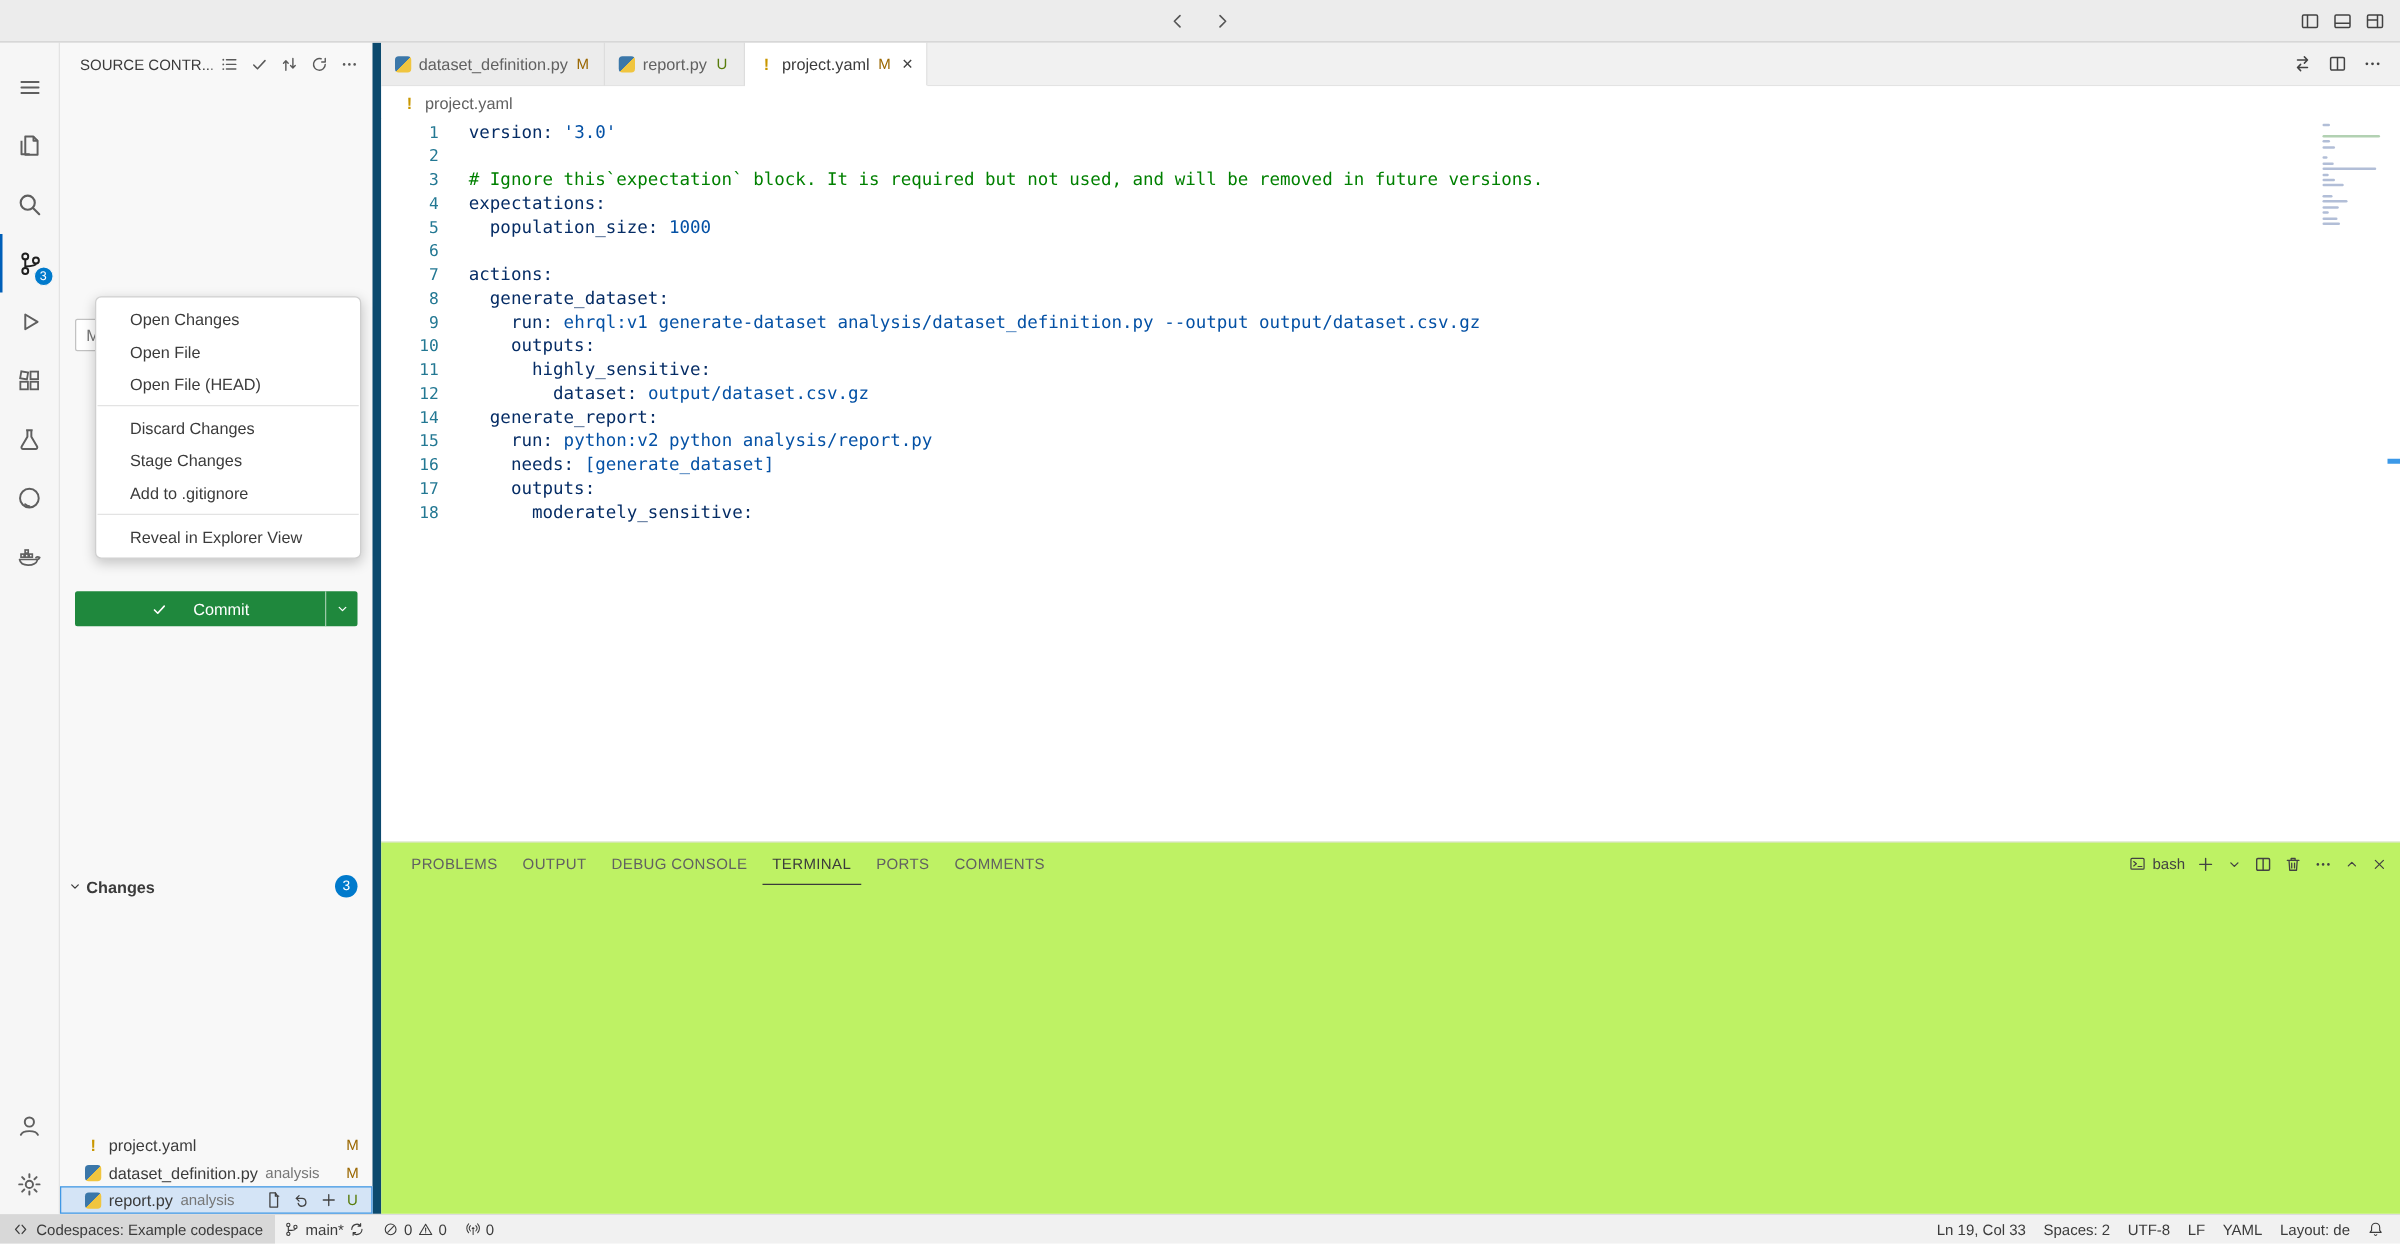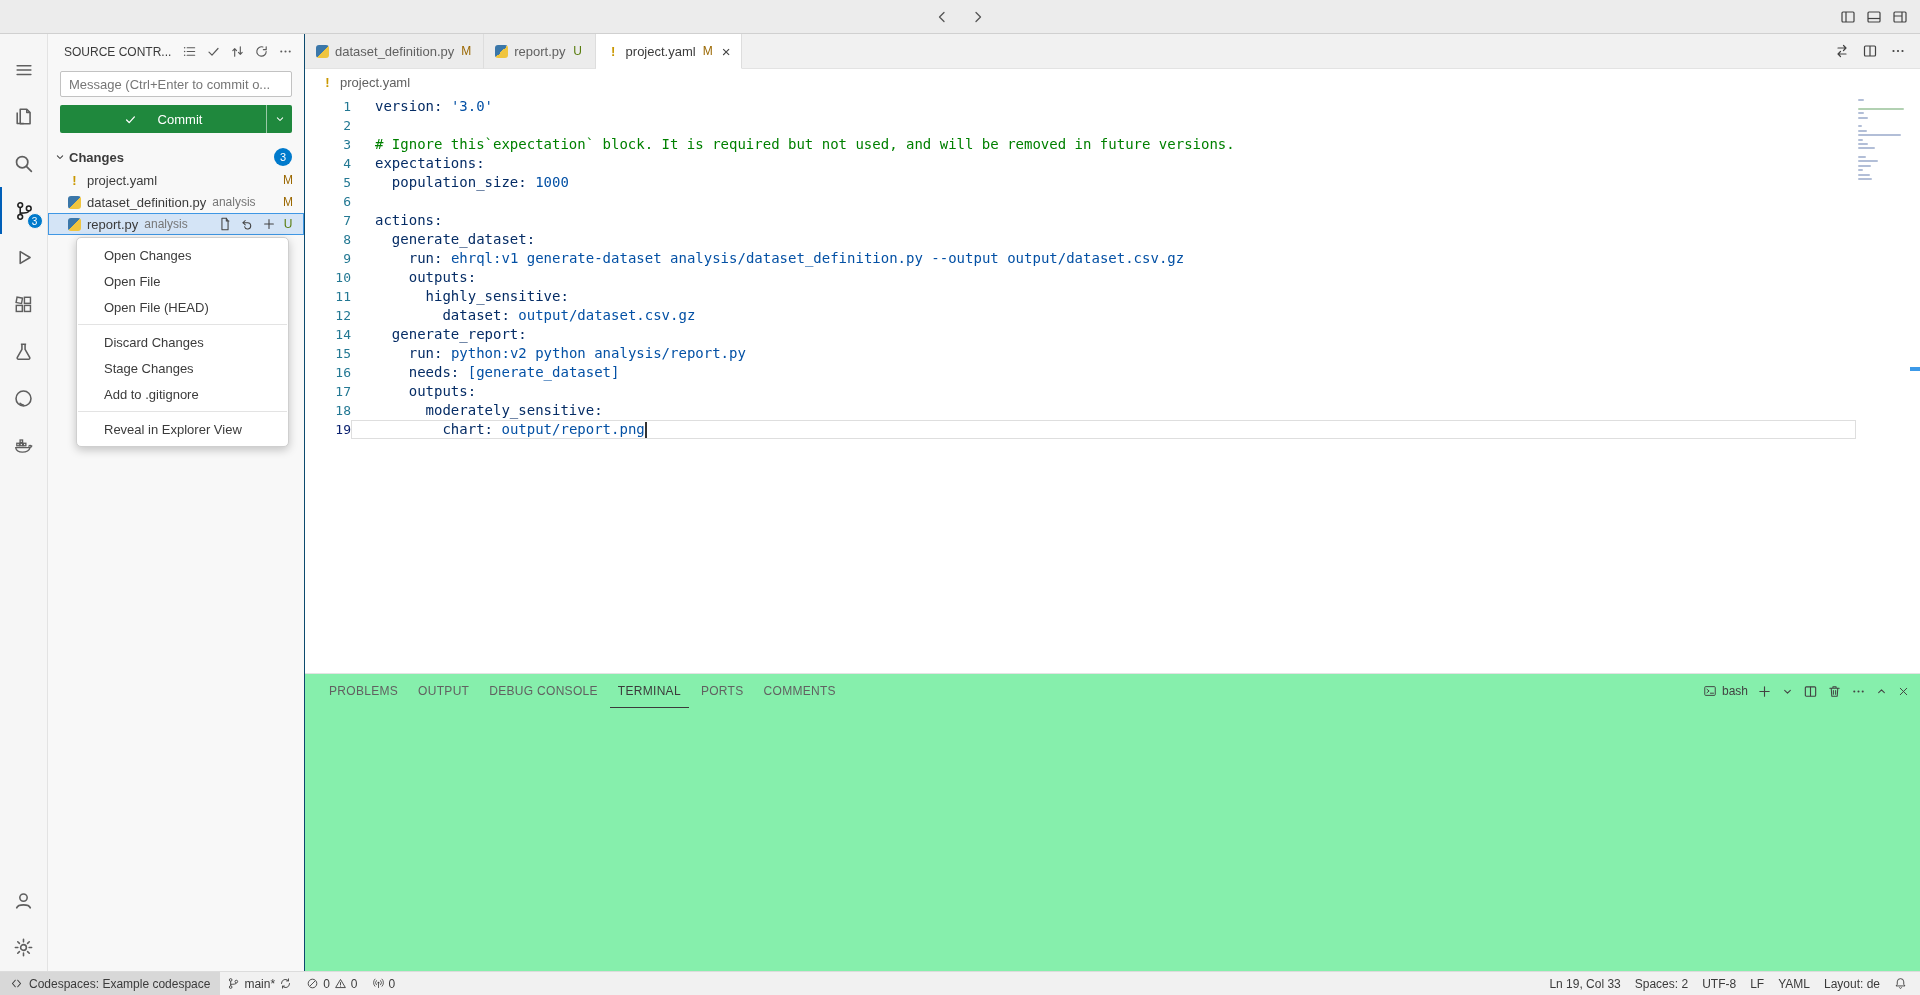--- a/index.html
+++ b/index.html
@@ -27,22 +27,22 @@
     display:flex; flex-direction:column; align-items:center; padding-top:12px; }
   .ab-item { width:48px; height:47px; display:flex; align-items:center; justify-content:center;
     color:#5f5f5f; position:relative; }
   .ab-item.active { color:#1f1f1f; box-shadow: inset 2px 0 0 #005fb8; }
   .ab-badge { position:absolute; right:5px; bottom:5px; min-width:16px; height:16px; border-radius:8px;
     background:#007acc; color:#fff; font-size:10px; display:flex; align-items:center; justify-content:center;
     padding:0 3px; border:1px solid #f6f6f6; }
   .ab-spacer { flex:1; }
 
   
-  .sidebar { width:257px; background:#f8f8f8; border-right:1px solid #0c4a6e;
-    display:flex; flex-direction:column; }
+  .sidebar { width:257px; background:#f8f8f8; border-right:7px solid #0c4a6e;
+    display:flex; flex-direction:column;justify-content:space-between; }
   .sb-header { height:35px; display:flex; align-items:center; padding:0 8px 0 16px; gap:2px; }
   .sb-title { flex:1; font-size:12px; color:#3b3b3b; white-space:nowrap; overflow:hidden; }
   .sb-act { width:22px; height:22px; display:flex; align-items:center; justify-content:center; color:#5a5a5a; border-radius:4px; }
   .commit-input { margin:2px 12px 0; height:26px; border:1px solid #c2c2c2; border-radius:2px; background:#fff;
     padding:0 8px; font-size:13px; color:#333; font-family:"Liberation Sans",sans-serif; outline:none; }
   .commit-input::placeholder { color:#767676; }
   .commit-btn { margin:8px 12px 0; height:28px; background:#1f883d; border-radius:2px; color:#fff;
     display:flex; align-items:stretch; overflow:hidden; cursor:pointer; }
   .commit-main { flex:1; display:flex; align-items:center; justify-content:center; gap:21px; }
   .commit-chevron { width:26px; border-left:1px solid rgba(255,255,255,.55); display:flex; align-items:center; justify-content:center; }
@@ -83,21 +83,21 @@
   .tok-k { color:#052c65; }
   .tok-v { color:#0451a5; }
   .tok-c { color:#008000; }
   .tok-p { color:#3b3b3b; }
   .cursor { display:inline-block; width:2px; height:16px; background:#333; vertical-align:middle; }
   .minimap { position:absolute; top:4px; right:14px; width:48px; }
   .mm-bar { height:2px; margin-bottom:2.4px; border-radius:1px; opacity:.6; }
   .overview-cursor { position:absolute; right:0; top:272px; width:10px; height:4px; background:#3c99e8; }
 
   
-  .panel { height:298px; border-top:1px solid #e3e3e3; background:#86efac; display:flex; flex-direction:column; }
+  .panel { height:298px; border-top:1px solid #e3e3e3; background:#bef264; display:flex; flex-direction:column; }
   .panel-header { height:34px; display:flex; align-items:stretch; padding:0 10px 0 16px; }
   .ptabs { display:flex; gap:4px; }
   .ptab { display:flex; align-items:center; padding:0 8px; font-size:12px; color:#616161;
     letter-spacing:.3px; border-bottom:1px solid transparent; }
   .ptab.active { color:#3b3b3b; border-bottom-color:#3b3b3b; }
   .panel-actions { margin-left:auto; display:flex; align-items:center; gap:9px; color:#424242; }
   .shell-item { display:flex; align-items:center; gap:5px; font-size:12px; }
   .terminal { flex:1; padding:8px 0 0 10px; font-family:"DejaVu Sans Mono", monospace; font-size:14px; line-height:19px; }
   .term-line { display:flex; align-items:center; gap:6px; }
   .term-dot { width:7px; height:7px; flex:none; border-radius:50%; border:1.5px solid #8f8f8f; }
@@ -402,21 +402,20 @@
           <div class="code-line"><span class="ln">8</span><span class="codepart"><span class="tok-p">  </span><span class="tok-k">generate_dataset:</span></span></div>
           <div class="code-line"><span class="ln">9</span><span class="codepart"><span class="tok-p">    </span><span class="tok-k">run:</span><span class="tok-p"> </span><span class="tok-v">ehrql:v1 generate-dataset analysis/dataset_definition.py --output output/dataset.csv.gz</span></span></div>
           <div class="code-line"><span class="ln">10</span><span class="codepart"><span class="tok-p">    </span><span class="tok-k">outputs:</span></span></div>
           <div class="code-line"><span class="ln">11</span><span class="codepart"><span class="tok-p">      </span><span class="tok-k">highly_sensitive:</span></span></div>
           <div class="code-line"><span class="ln">12</span><span class="codepart"><span class="tok-p">        </span><span class="tok-k">dataset:</span><span class="tok-p"> </span><span class="tok-v">output/dataset.csv.gz</span></span></div>
           <div class="code-line"><span class="ln">14</span><span class="codepart"><span class="tok-p">  </span><span class="tok-k">generate_report:</span></span></div>
           <div class="code-line"><span class="ln">15</span><span class="codepart"><span class="tok-p">    </span><span class="tok-k">run:</span><span class="tok-p"> </span><span class="tok-v">python:v2 python analysis/report.py</span></span></div>
           <div class="code-line"><span class="ln">16</span><span class="codepart"><span class="tok-p">    </span><span class="tok-k">needs:</span><span class="tok-p"> </span><span class="tok-v">[generate_dataset]</span></span></div>
           <div class="code-line"><span class="ln">17</span><span class="codepart"><span class="tok-p">    </span><span class="tok-k">outputs:</span></span></div>
           <div class="code-line"><span class="ln">18</span><span class="codepart"><span class="tok-p">      </span><span class="tok-k">moderately_sensitive:</span></span></div>
-          <div class="code-line current"><span class="ln ln-cur">19</span><span class="codepart"><span class="tok-p">        </span><span class="tok-k">chart:</span><span class="tok-p"> </span><span class="tok-v">output/report.png</span><span class="cursor"></span></span></div>
         </div>
       <div class="minimap">
           <div class="mm-bar" style="width: 6px; background: rgb(126, 147, 189);"></div>
           <div class="mm-bar" style="width: 0px; background: transparent;"></div>
           <div class="mm-bar" style="width: 46px; background: rgb(127, 179, 127);"></div>
           <div class="mm-bar" style="width: 6px; background: rgb(126, 147, 189);"></div>
           <div class="mm-bar" style="width: 10px; background: rgb(126, 147, 189);"></div>
           <div class="mm-bar" style="width: 0px; background: transparent;"></div>
           <div class="mm-bar" style="width: 4px; background: rgb(126, 147, 189);"></div>
           <div class="mm-bar" style="width: 9px; background: rgb(126, 147, 189);"></div>

